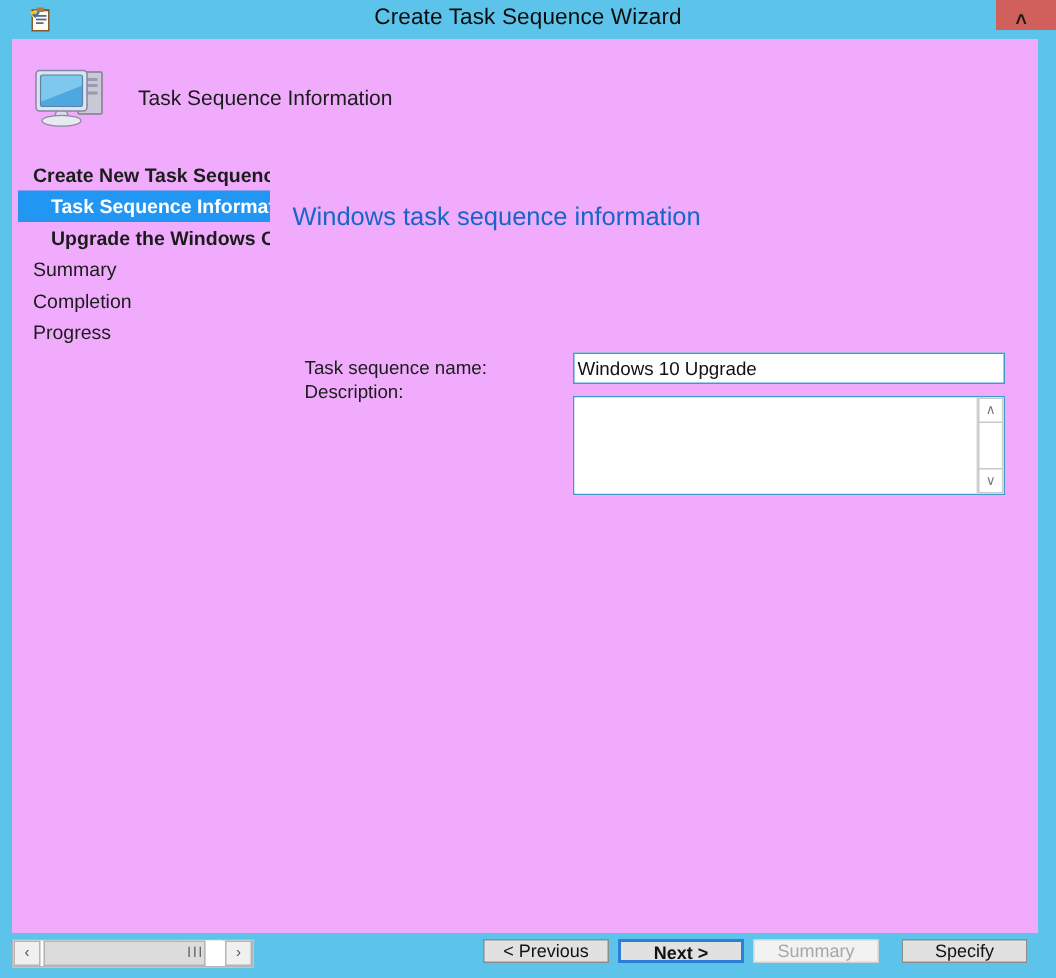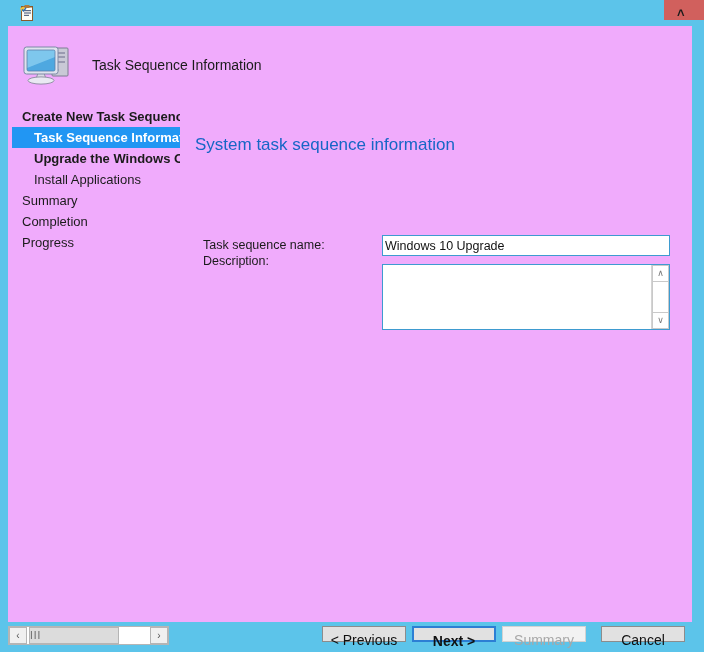--- a/index.html
+++ b/index.html
@@ -196,24 +196,24 @@
     box-sizing: border-box;
   }
   
   .btn {
     position: absolute;
     height: 16px;
     box-sizing: border-box;
     background: #E1E1E1;
     border: 1px solid #8C8C8C;
     font-family: "Liberation Sans", sans-serif;
-    font-size: 14px;
+    font-size: 12px;
     color: #111111;
     cursor: pointer;
-    padding: 5px;
+    padding: 0;
   }
   .btn.default {
     border: 2px solid #2C7FD4;
   }
   .btn.disabled {
     color: #A7A7A7;
     border: 1px solid #D2D2D2;
     background: #F2F2F2;
     cursor: default;
   }
@@ -242,25 +242,25 @@
     line-height: 15px;
     font-size: 10px;
     color: #555555;
     cursor: pointer;
   }
   .hs-btn.left { left: 0; }
   .hs-btn.right { right: 0; }
   #hs-thumb {
     position: absolute;
     left: 20px; top: 0px;
-    width: 90px; height: 17px;
+    width: 108px; height: 17px;
     background: #DCDCDC;
     border: 1px solid #b5b5b5;
     box-sizing: border-box;
-    text-align: left;
+    text-align: right;
     line-height: 15px;
     font-size: 10px;
     color: #666666;
     letter-spacing: 1px;
     cursor: pointer;
   }
   #hscroll-bg-right {
     position: absolute;
     left: 110px; top: 0;
     width: 29px; height: 17px;
@@ -280,20 +280,21 @@
         <rect x="4" y="3.5" width="10" height="12.5" fill="#fdfdf5"></rect>
         <rect x="6.5" y="1" width="5" height="3" rx="0.6" fill="#b07a3c"></rect>
         <rect x="6" y="6" width="7" height="1.2" fill="#5b6b86"></rect>
         <rect x="6" y="8.4" width="7" height="1.2" fill="#5b6b86"></rect>
         <rect x="6" y="10.8" width="5" height="1.2" fill="#5b6b86"></rect>
         <path d="M2 4 L6 2.5 L7 6 L3.5 7.5 Z" fill="#f2c13a"></path>
         <path d="M4 5.5 L5.5 7 L8 4" stroke="#2f6fb5" stroke-width="1.4" fill="none"></path>
       </svg>
     </span>
 
+    <div id="titlebar-title">Create Task Sequence Wizard</div>
 
     <span id="winbtn-grid">
       <svg width="18" height="11" viewBox="0 0 18 11">
         <rect x="0" y="0" width="18" height="11" fill="#d8d8d8"></rect>
         <g fill="#5a5a5a">
           <rect x="3" y="2" width="2" height="2"></rect>
           <rect x="7" y="2" width="2" height="2"></rect>
           <rect x="11" y="2" width="2" height="2"></rect>
           <rect x="3" y="6" width="2" height="2"></rect>
           <rect x="7" y="6" width="2" height="2"></rect>
@@ -335,45 +336,44 @@
         <path d="M5 10 L33 10 L33 17 L5 28 Z" fill="#8fd2f2" opacity="0.75"></path>
         <rect x="5" y="10" width="28" height="21" rx="1.5" fill="none" stroke="#5d7fa8" stroke-width="0.8"></rect>
       </svg>
     </span>
     <div id="header-title">Task Sequence Information</div>
 
     <div id="sidebar">
       <div class="nav-item lvl0 bold">Create New Task Sequence</div>
       <div class="nav-item lvl1 bold selected">Task Sequence Information</div>
       <div class="nav-item lvl1 bold">Upgrade the Windows Operating System</div>
-      <div class="nav-item lvl1">Install Applications</div>
       <div class="nav-item lvl0">Summary</div>
       <div class="nav-item lvl0">Completion</div>
       <div class="nav-item lvl0">Progress</div>
     </div>
 
-    <div id="page-heading">System task sequence information</div>
+    <div id="page-heading">Windows task sequence information</div>
 
     <div class="field-label" id="label-name">Task sequence name:</div>
     <input id="input-name" type="text" value="Windows 10 Upgrade" style="">
 
     <div class="field-label" id="label-desc">Description:</div>
     <div id="desc-wrap">
       <textarea id="input-desc" placeholder="" style=""></textarea>
       <div id="desc-scroll">
         <div class="sb-arrow up">∧</div>
         <div id="desc-track"></div>
         <div class="sb-arrow down">∨</div>
       </div>
     </div>
 
     <button class="btn" id="btn-previous">&lt; Previous</button>
     <button class="btn default" id="btn-next">Next &gt;</button>
     <button class="btn disabled" id="btn-summary" disabled="">Summary</button>
-    <button class="btn" id="btn-cancel">Cancel</button>
+    <button class="btn" id="btn-cancel">Specify</button>
   </div>
 
   <div id="hscroll">
     <div id="hscroll-bg-right"></div>
     <div class="hs-btn left">‹</div>
     <div id="hs-thumb">III</div>
     <div class="hs-btn right">›</div>
   </div>
 
 </div>

